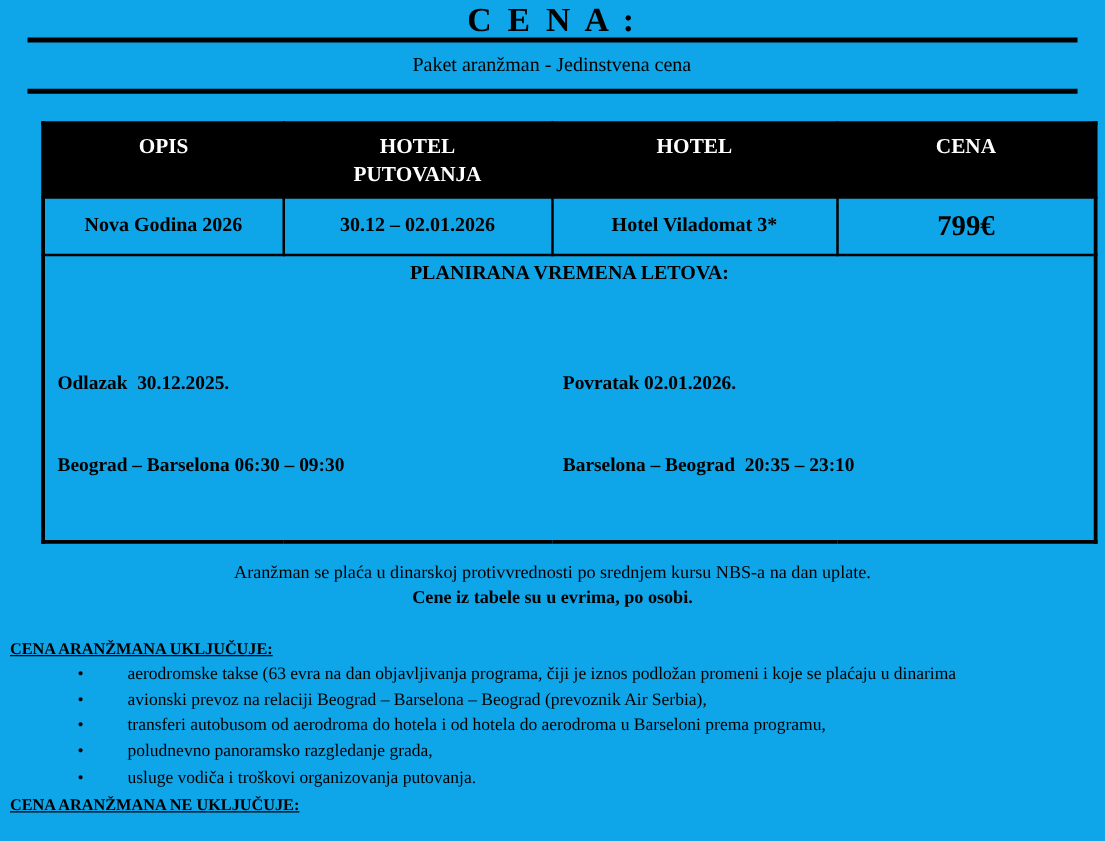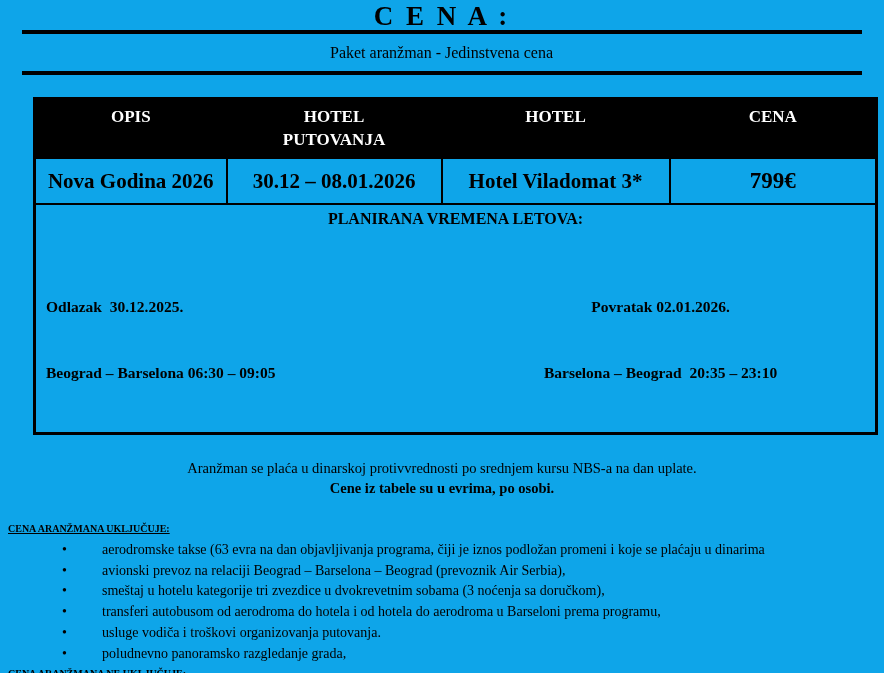--- a/index.html
+++ b/index.html
@@ -59,21 +59,21 @@
     vertical-align: top;
     padding-top: 5px;
     text-align: center;
   }
   .head-row .narrow {
     display: inline-block;
     max-width: 130px;
   }
   .data-row td {
     font-weight: bold;
-    font-size: 21px;
+    font-size: 16px;
     text-align: center;
     height: 36px;
     vertical-align: middle;
   }
   .data-row td.cena {
     font-size: 23px;
   }
   .flights-cell {
     height: 103px;
     vertical-align: top;
@@ -92,39 +92,39 @@
   .flights-left {
     width: 49%;
     padding-left: 6px;
     font-weight: bold;
     font-size: 15.5px;
     line-height: 22px;
     white-space: pre-wrap;
   }
   .flights-right {
     width: 51%;
-    text-align: center;
+    text-align: left;
     font-weight: bold;
     font-size: 15.5px;
     line-height: 22px;
     white-space: pre-wrap;
   }
   
   .notes {
-    margin-top: 23px;
+    margin-top: 13px;
     text-align: center;
     font-size: 14.5px;
     line-height: 20px;
   }
   .note-bold { font-weight: bold; }
   
   .section-heading {
     font-weight: bold;
     text-decoration: underline;
-    font-size: 10px;
+    font-size: 13px;
     line-height: 19px;
     margin: 0 0 2px 8px;
   }
   .sec-includes { margin-top: 21px; }
   .sec-excludes { margin-top: 0; }
   ul.bullets {
     list-style: none;
     margin: 0;
     padding: 0;
     font-size: 14px;
@@ -161,31 +161,31 @@
     </colgroup>
     <tbody>
       <tr class="head-row">
         <th><span>OPIS</span></th>
         <th><span class="narrow">HOTEL PUTOVANJA</span></th>
         <th><span>HOTEL</span></th>
         <th><span>CENA</span></th>
       </tr>
       <tr class="data-row">
         <td>Nova Godina 2026</td>
-        <td>30.12 – 08.01.2026</td>
+        <td>30.12 – 02.01.2026</td>
         <td>Hotel Viladomat 3*</td>
         <td class="cena">799€</td>
       </tr>
       <tr>
         <td colspan="4" class="flights-cell">
           <div class="flights-title">PLANIRANA VREMENA LETOVA:</div>
           <div class="flights-cols">
             <div class="flights-left">
               <div>Odlazak  30.12.2025.</div>
-              <div>Beograd – Barselona 06:30 – 09:05</div>
+              <div>Beograd – Barselona 06:30 – 09:30</div>
             </div>
             <div class="flights-right">
               <div>Povratak 02.01.2026.</div>
               <div>Barselona – Beograd  20:35 – 23:10</div>
             </div>
           </div>
         </td>
       </tr>
     </tbody>
   </table>
@@ -193,24 +193,23 @@
   <div class="notes">
     <div class="note-regular">Aranžman se plaća u dinarskoj protivvrednosti po srednjem kursu NBS-a na dan uplate.</div>
     <div class="note-bold">Cene iz tabele su u evrima, po osobi.</div>
   </div>
 
   <div class="sec-includes">
     <div class="section-heading">CENA ARANŽMANA UKLJUČUJE:</div>
     <ul class="bullets">
       <li>aerodromske takse (63 evra na dan objavljivanja programa, čiji je iznos podložan promeni i koje se plaćaju u dinarima</li>
       <li>avionski prevoz na relaciji Beograd – Barselona – Beograd (prevoznik Air Serbia),</li>
-      <li>smeštaj u hotelu kategorije tri zvezdice u dvokrevetnim sobama (3 noćenja sa doručkom),</li>
       <li>transferi autobusom od aerodroma do hotela i od hotela do aerodroma u Barseloni prema programu,</li>
+      <li>poludnevno panoramsko razgledanje grada,</li>
       <li>usluge vodiča i troškovi organizovanja putovanja.</li>
-      <li>poludnevno panoramsko razgledanje grada,</li>
     </ul>
   </div>
 
   <div class="sec-excludes">
     <div class="section-heading">CENA ARANŽMANA NE UKLJUČUJE:</div>
 
   </div>
 
 </div>
 

